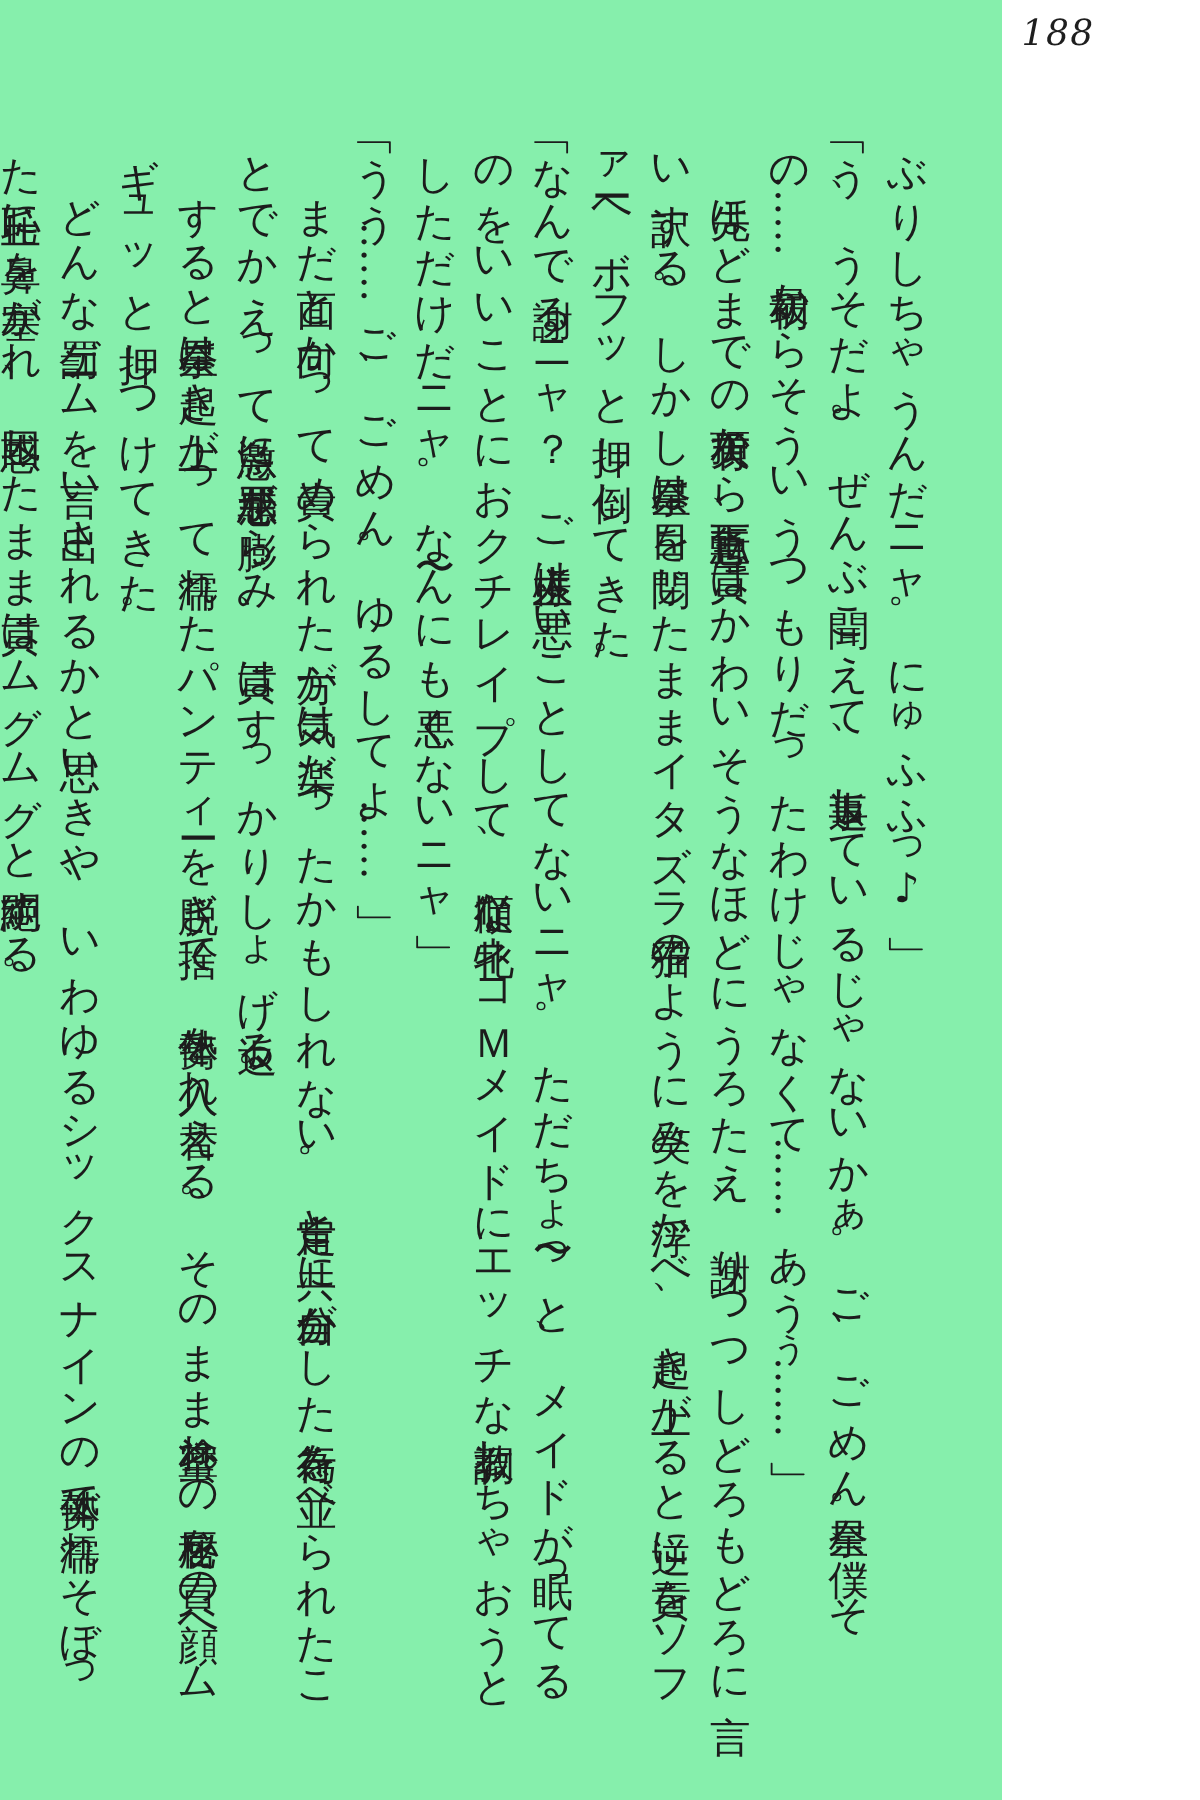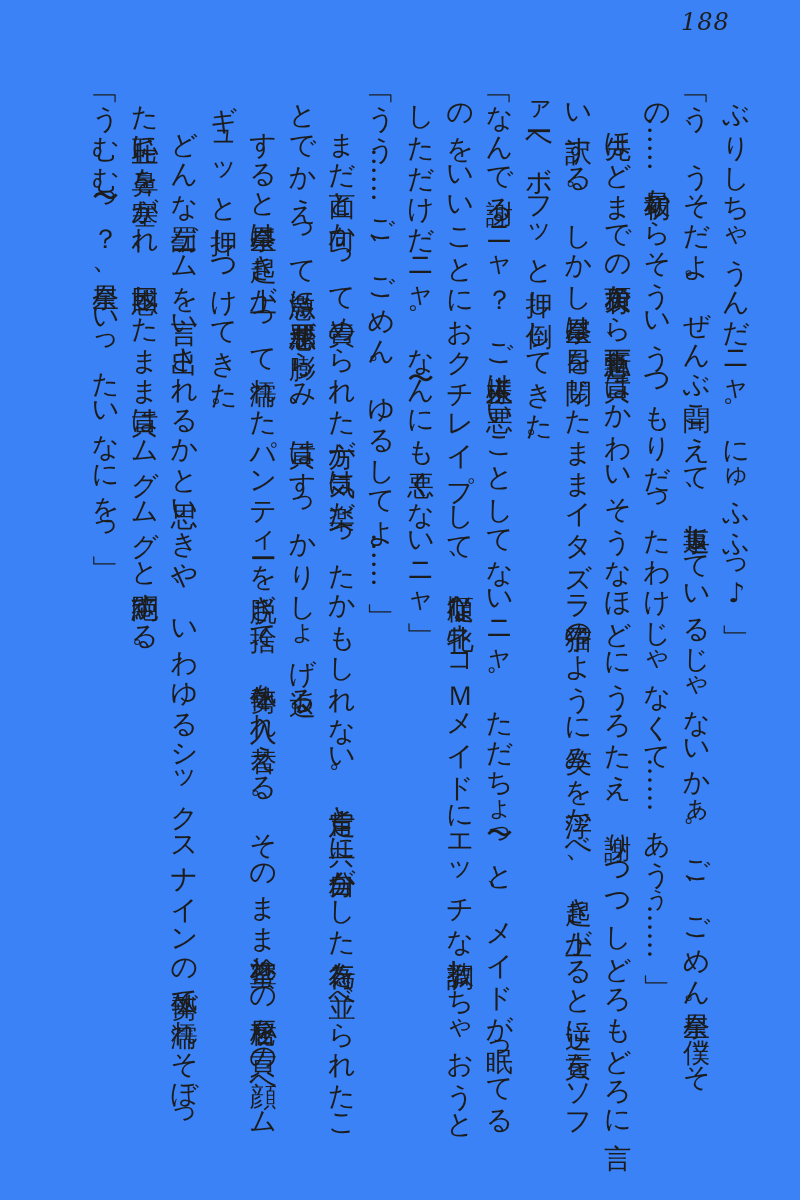--- a/index.html
+++ b/index.html
@@ -10,23 +10,23 @@
       width: 800px;
       height: 1200px;
       background: #ffffff;
       position: relative;
       overflow: hidden;
       font-family: "DejaVu Serif", serif;
     }
     .page {
       position: absolute;
       left: 0; top: 0;
-      width: 800px;
+      width: 668px;
       height: 1200px;
-      background: #3b82f6;
+      background: #86efac;
     }
     .page-number {
       position: absolute;
       top: 10px;
       left: 681px;
       font-size: 24px;
       font-style: italic;
       color: #1e1e1e;
       letter-spacing: 1px;
       line-height: 1;

